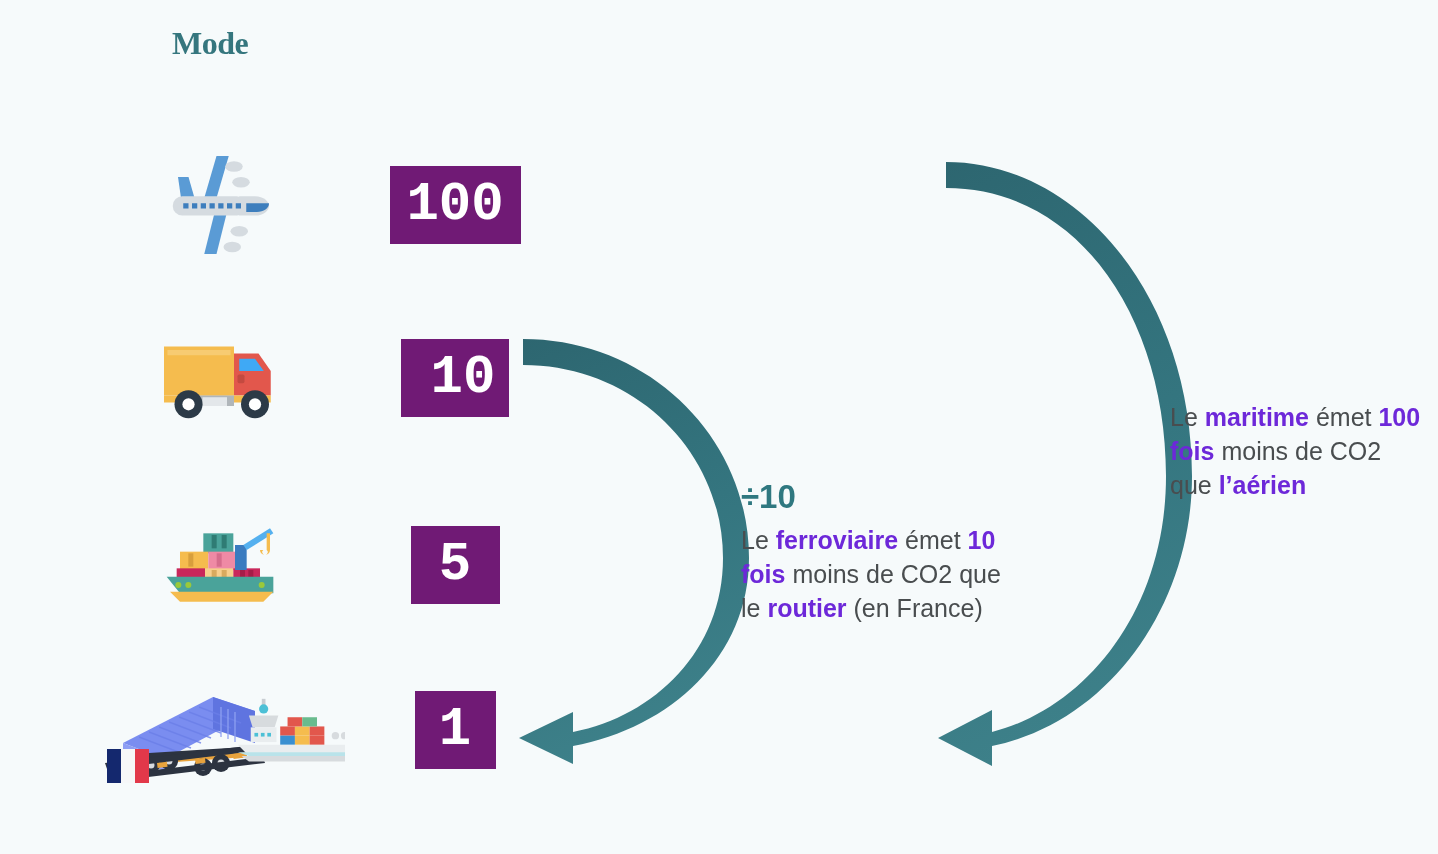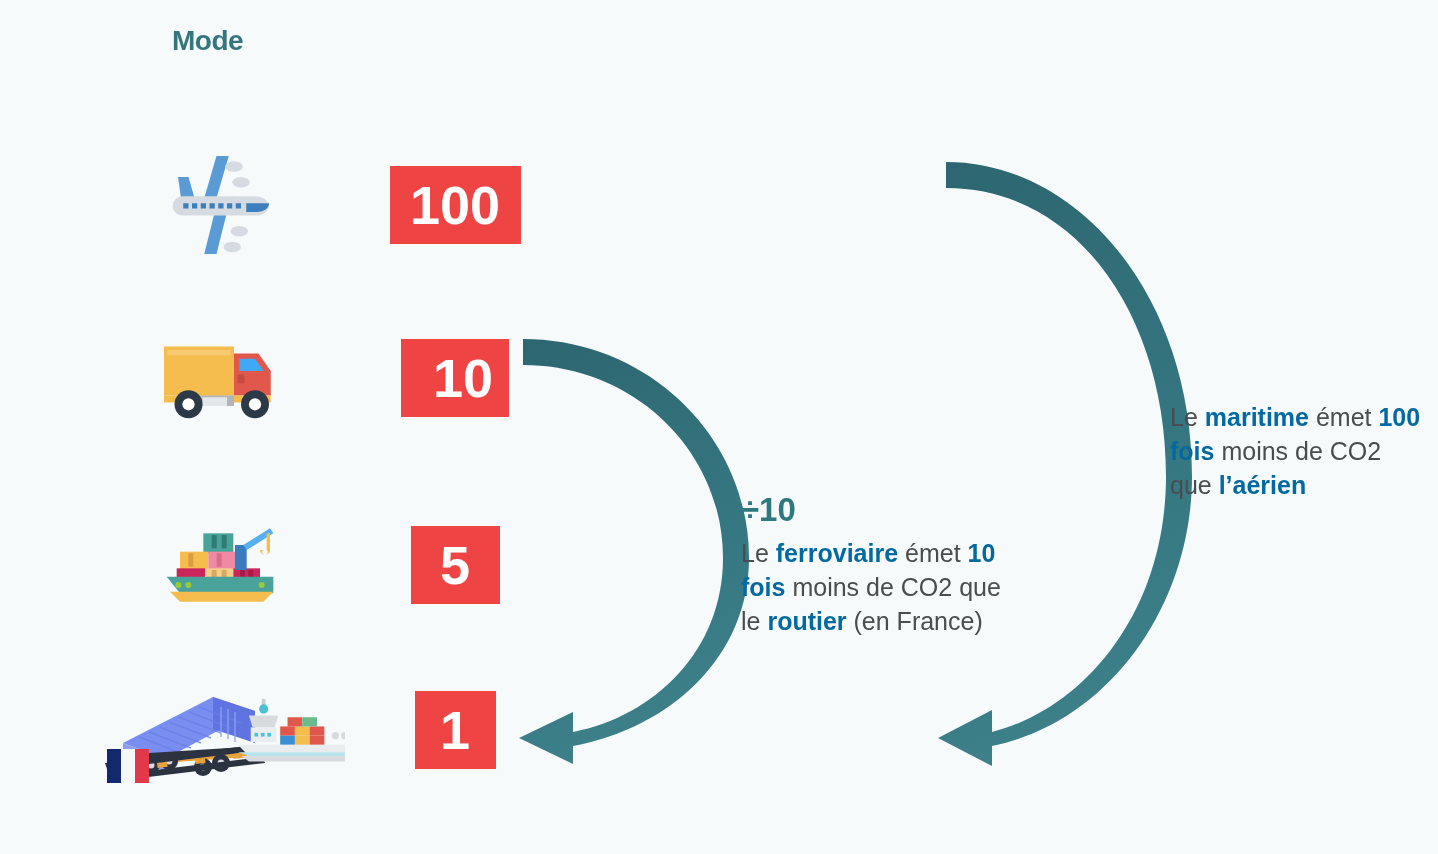--- a/index.html
+++ b/index.html
@@ -19,23 +19,24 @@
     inset: 0;
     width: 1438px;
     height: 854px;
   }
 
   
   .col-header {
     position: absolute;
     color: #35767e;
     font-weight: bold;
-    font-size: 28px;
+    font-size: 32px;
     line-height: 1.33;
     letter-spacing: -0.5px;
+    font-family: Liberation Serif, serif;
   }
   #hdr-mode  { left: 172px; top: 22px; }
   #hdr-int   { left: 362px; top: 22px; width: 210px; }
 
   
   .row {
     position: absolute;
     left: 0;
     width: 560px;
     height: 120px;
@@ -52,31 +53,32 @@
   .value-cell {
     position: absolute;
     left: 350px;
     width: 210px;
     height: 120px;
     display: flex;
     align-items: center;
     justify-content: center;
   }
   .value-box {
-    background: #ef4444;
+    background: #701a75;
     color: #ffffff;
     font-weight: bold;
     font-size: 54px;
     line-height: 1;
     display: flex;
     align-items: center;
     justify-content: center;
     height: 78px;
     box-sizing: border-box;
     letter-spacing: 0px;
+    font-family: Liberation Mono, monospace;
   }
   .vb-100 { width: 131px; }
   .vb-10  { width: 108px; padding-left: 16px; }
   .vb-5   { width:  89px; }
   .vb-1   { width:  81px; }
 
   #row-air   { top: 145px; }
   #row-road  { top: 318px; }
   #row-sea   { top: 505px; }
   #row-rail  { top: 670px; }
@@ -93,22 +95,22 @@
     line-height: 34px;
   }
   .callout .factor {
     display: block;
     color: #2f7880;
     font-weight: bold;
     font-size: 33px;
     line-height: 44px;
     margin-bottom: 4px;
   }
-  .callout b { font-weight: bold; color: #0369a1; }
-  #callout-rail { left: 741px; top: 475px; width: 270px; margin-top: 13px; }
+  .callout b { font-weight: bold; color: #6d28d9; }
+  #callout-rail { left: 741px; top: 475px; width: 270px; }
   #callout-sea  { left: 1170px; top: 400px; width: 255px; }
 
   
   #footnote {
     position: absolute;
     left: 912px;
     top: 787px;
     width: 500px;
     color: #5c6165;
     font-size: 21px;

